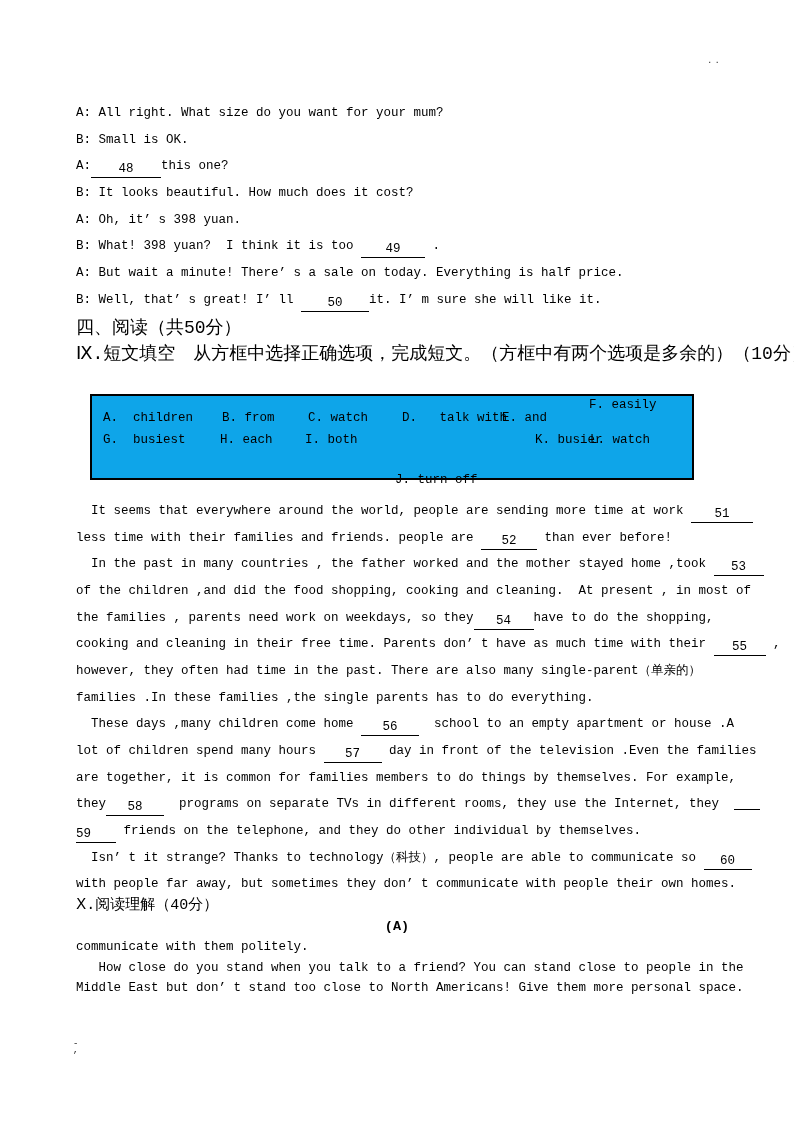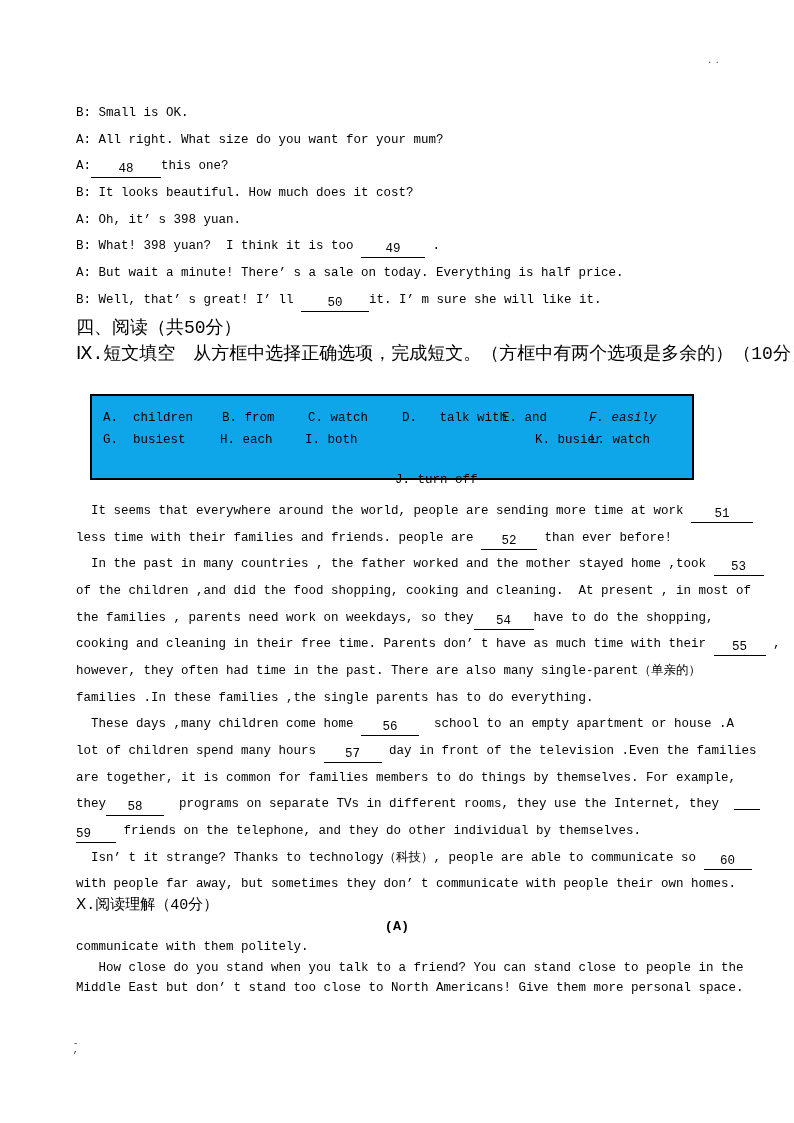--- a/index.html
+++ b/index.html
@@ -46,42 +46,42 @@
   }
 </style>
 </head>
 <body>
 
 <div id="page">
 
   <div id="mark-tr">..</div>
 
   <div id="dialogue" class="sec">
+      <div class="line">A: All right. What size do you want for your mum?</div>
       <div class="line">B: Small is OK.</div>
-      <div class="line">A: All right. What size do you want for your mum?</div>
       <div class="line">A:<span class="blank" style="width: 70px;">48</span>this one?</div>
       <div class="line">B: It looks beautiful. How much does it cost?</div>
       <div class="line">A: Oh, it’ s 398 yuan.</div>
       <div class="line">B: What! 398 yuan?  I think it is too <span class="blank" style="width: 64px;">49</span> .</div>
       <div class="line">A: But wait a minute! There’ s a sale on today. Everything is half price.</div>
       <div class="line">B: Well, that’ s great! I’ ll <span class="blank" style="width: 68px;">50</span>it. I’ m sure she will like it.</div>
     </div>
 
   <div id="cn-headings" class="sec">
     <div class="hline">四、阅读（共50分）</div>
     <div class="hline">Ⅸ.短文填空　从方框中选择正确选项，完成短文。（方框中有两个选项是多余的）（10分）</div>
   </div>
 
   <div id="options-box">
       <span class="opt" style="left: 11px; top: 15px;">A.  children</span>
       <span class="opt" style="left: 130px; top: 15px;">B. from</span>
       <span class="opt" style="left: 216px; top: 15px;">C. watch</span>
       <span class="opt" style="left: 310px; top: 15px;">D.   talk with</span>
       <span class="opt" style="left: 410px; top: 15px;">E. and</span>
-      <span class="opt" style="left: 497px; top: 15px; font-style: italic;">F. easily</span>
+      <span class="opt" style="left: 497px; top: 2px;">F. easily</span>
       <span class="opt" style="left: 11px; top: 37px;">G.  busiest</span>
       <span class="opt" style="left: 128px; top: 37px;">H. each</span>
       <span class="opt" style="left: 213px; top: 37px;">I. both</span>
       <span class="opt" style="left: 303px; top: 37px; margin-top: 40px;">J. turn off</span>
       <span class="opt" style="left: 395px; top: 37px; margin-left: 48px;">K. busier</span>
       <span class="opt" style="left: 498px; top: 37px;">L. watch</span>
     </div>
 
   <div id="passage" class="sec">
       <div class="line">  It seems that everywhere around the world, people are sending more time at work <span class="blank" style="width: 62px;">51</span></div>

